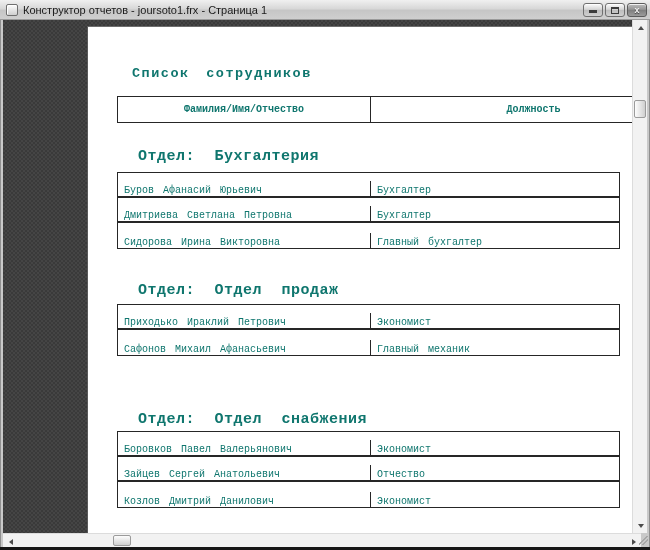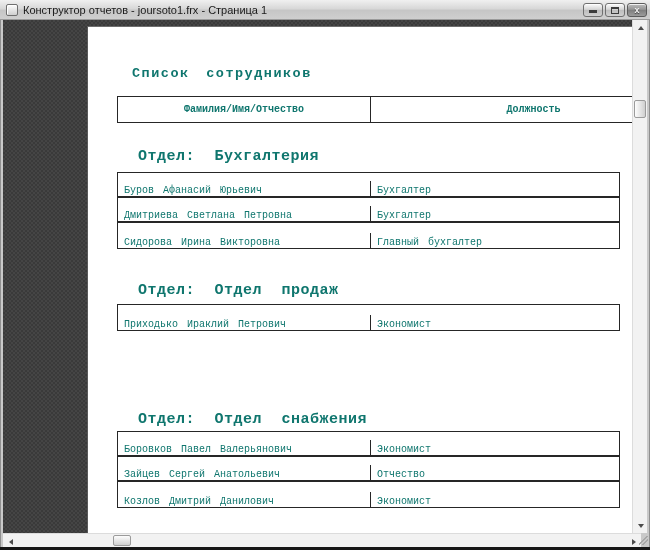--- a/index.html
+++ b/index.html
@@ -186,20 +186,24 @@
           <div class="rcell rc2">Главный бухгалтер</div>
         </div>
       </div>
 
       <div class="group-label g2">Отдел: Отдел продаж</div>
       <div class="rtable t2">
         <div class="rrow">
           <div class="rcell rc1">Приходько Ираклий Петрович</div>
           <div class="rcell rc2">Экономист</div>
         </div>
+        <div class="rrow">
+          <div class="rcell rc1">Сафонов Михаил Афанасьевич</div>
+          <div class="rcell rc2">Главный механик</div>
+        </div>
       </div>
 
       <div class="group-label g3">Отдел: Отдел снабжения</div>
       <div class="rtable t3">
         <div class="rrow">
           <div class="rcell rc1">Боровков Павел Валерьянович</div>
           <div class="rcell rc2">Экономист</div>
         </div>
         <div class="rrow">
           <div class="rcell rc1">Зайцев Сергей Анатольевич</div>

